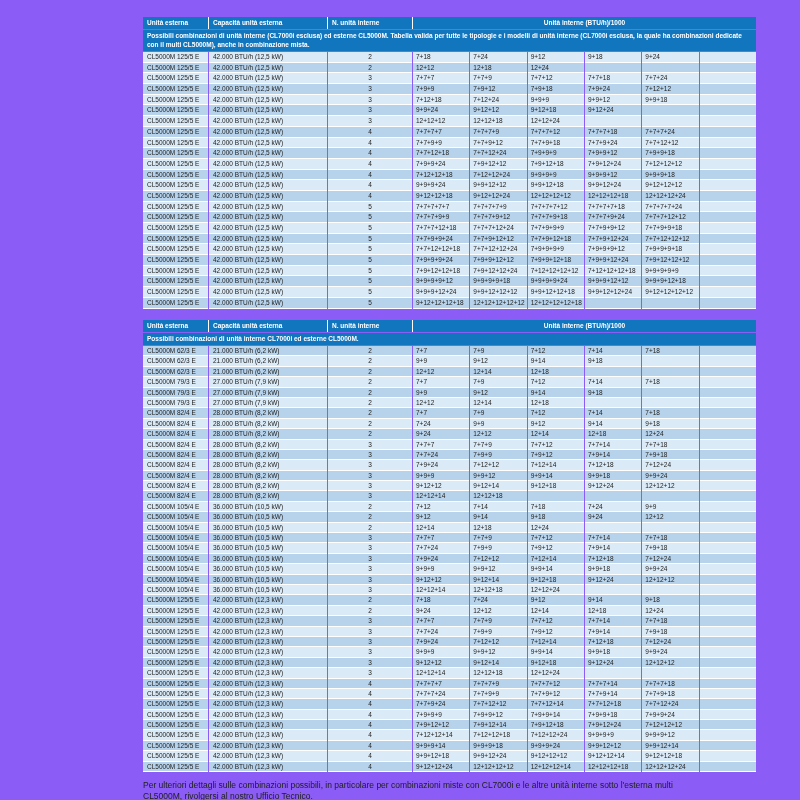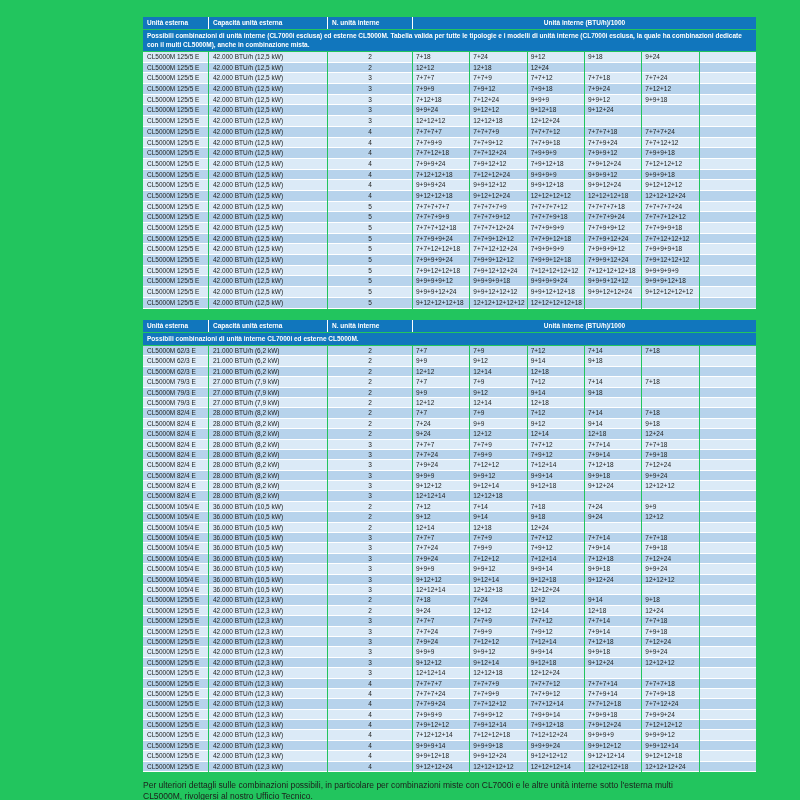--- a/index.html
+++ b/index.html
@@ -1,17 +1,17 @@
 <!DOCTYPE html>
 <html style="--blue: #1176bd; --dark: #b7d3ec; --light: #dbeaf7;"><head>
 <meta charset="utf-8">
 <style>
   * { margin:0; padding:0; box-sizing:border-box; }
   html,body { width:800px; height:800px; background:#fff; font-family:"Liberation Sans", sans-serif; }
-  .page { position:relative; width:800px; height:800px; background:#22c55e; overflow:hidden; }
+  .page { position:relative; width:800px; height:800px; background:#8b5cf6; overflow:hidden; }
   .content { position:absolute; left:143px; top:17px; width:613px; }
 
   .tbl { width:613px; }
   .tbl + .tbl { margin-top:11px; }
 
   .hdr-row, .row {
     display:grid;
     grid-template-columns:65px 118px 84px repeat(6, 1fr);
     column-gap:1px;
   }

